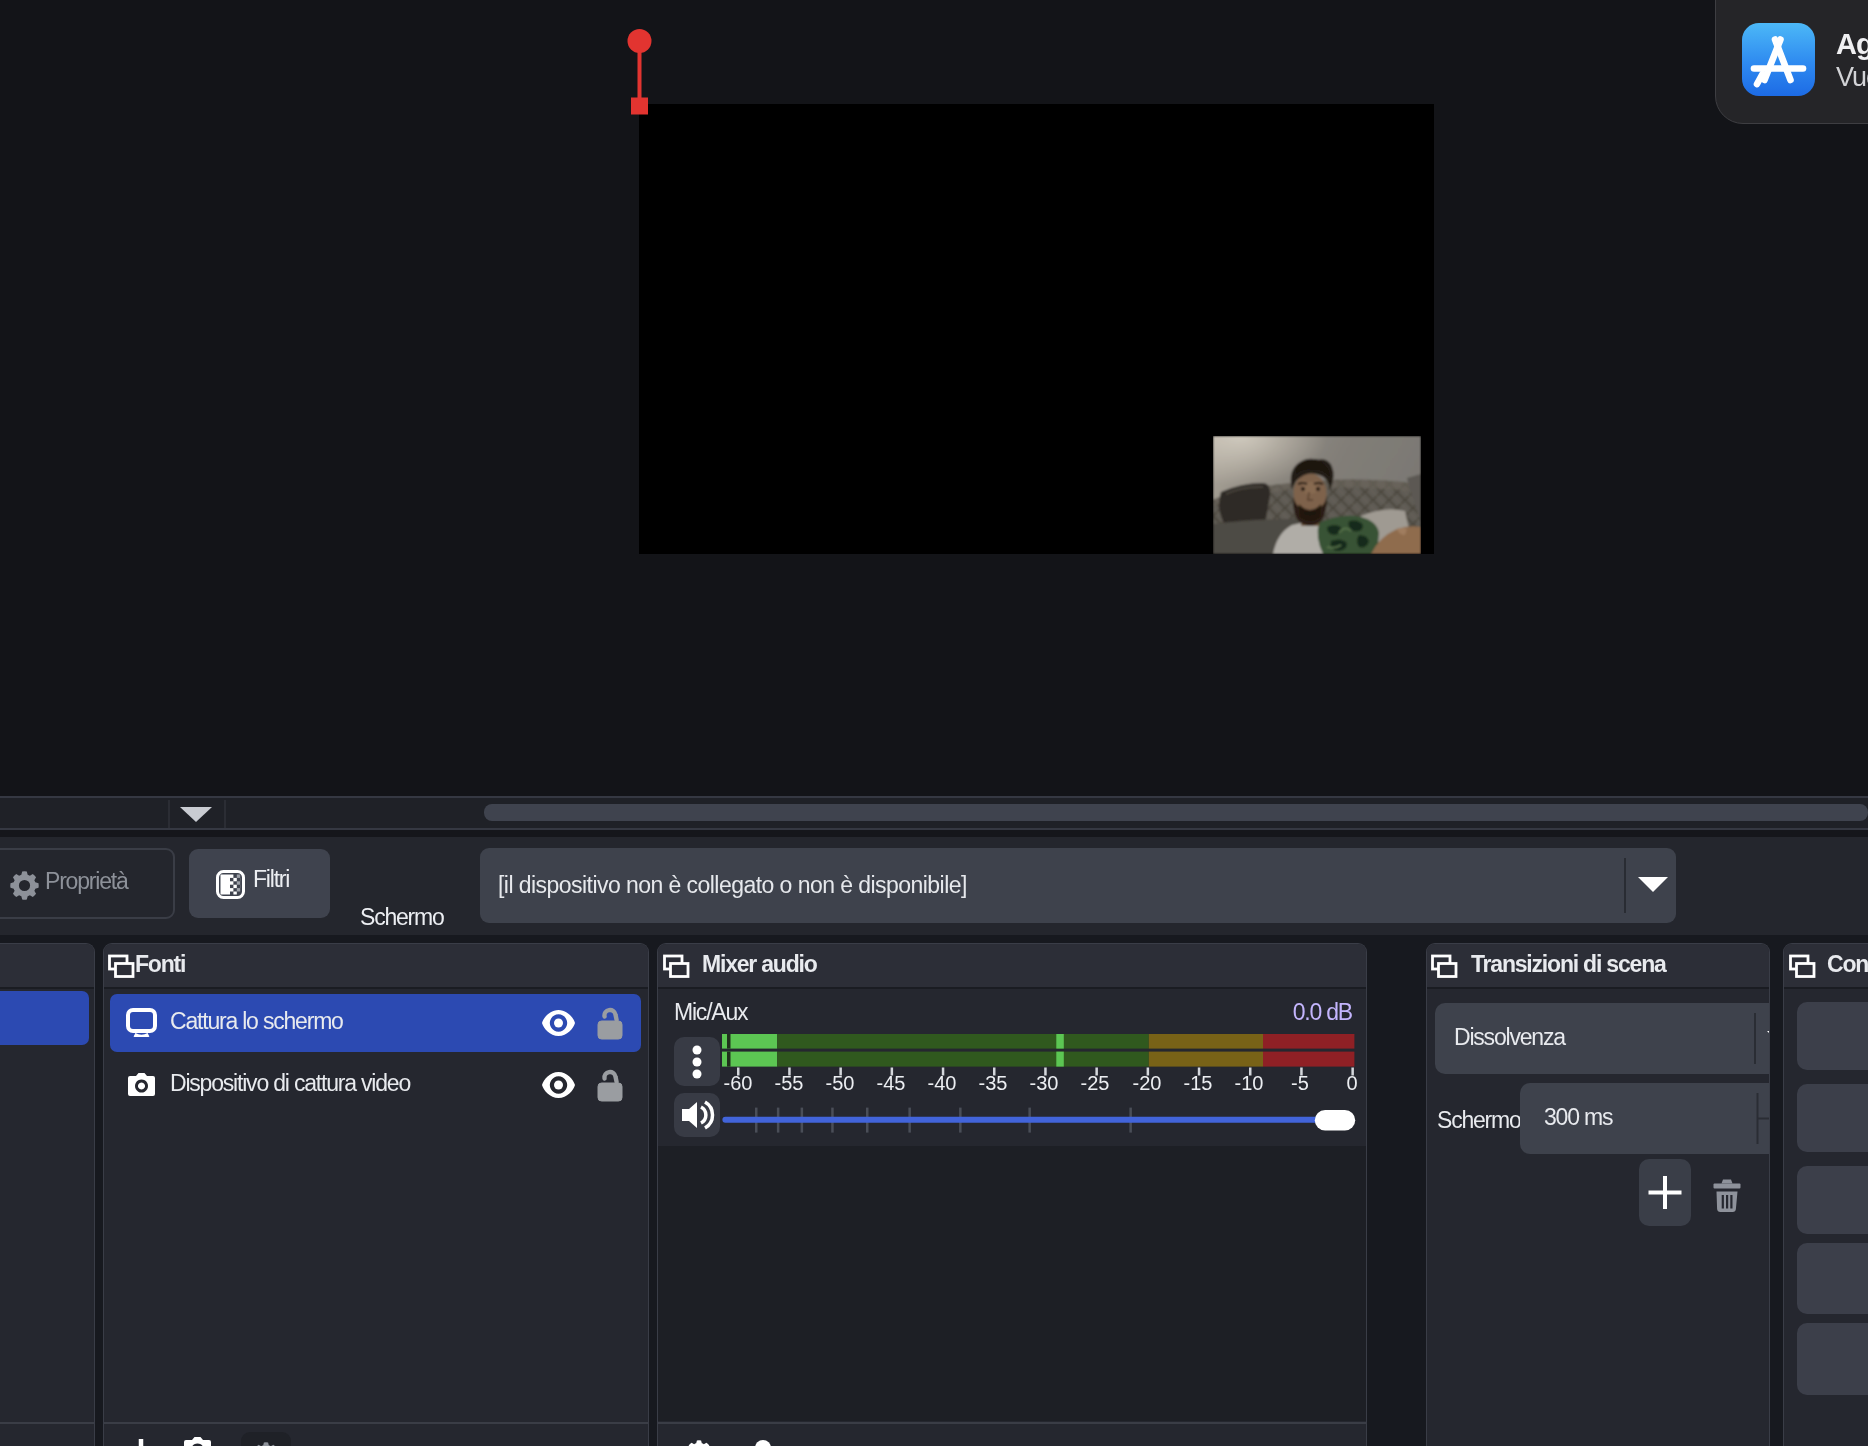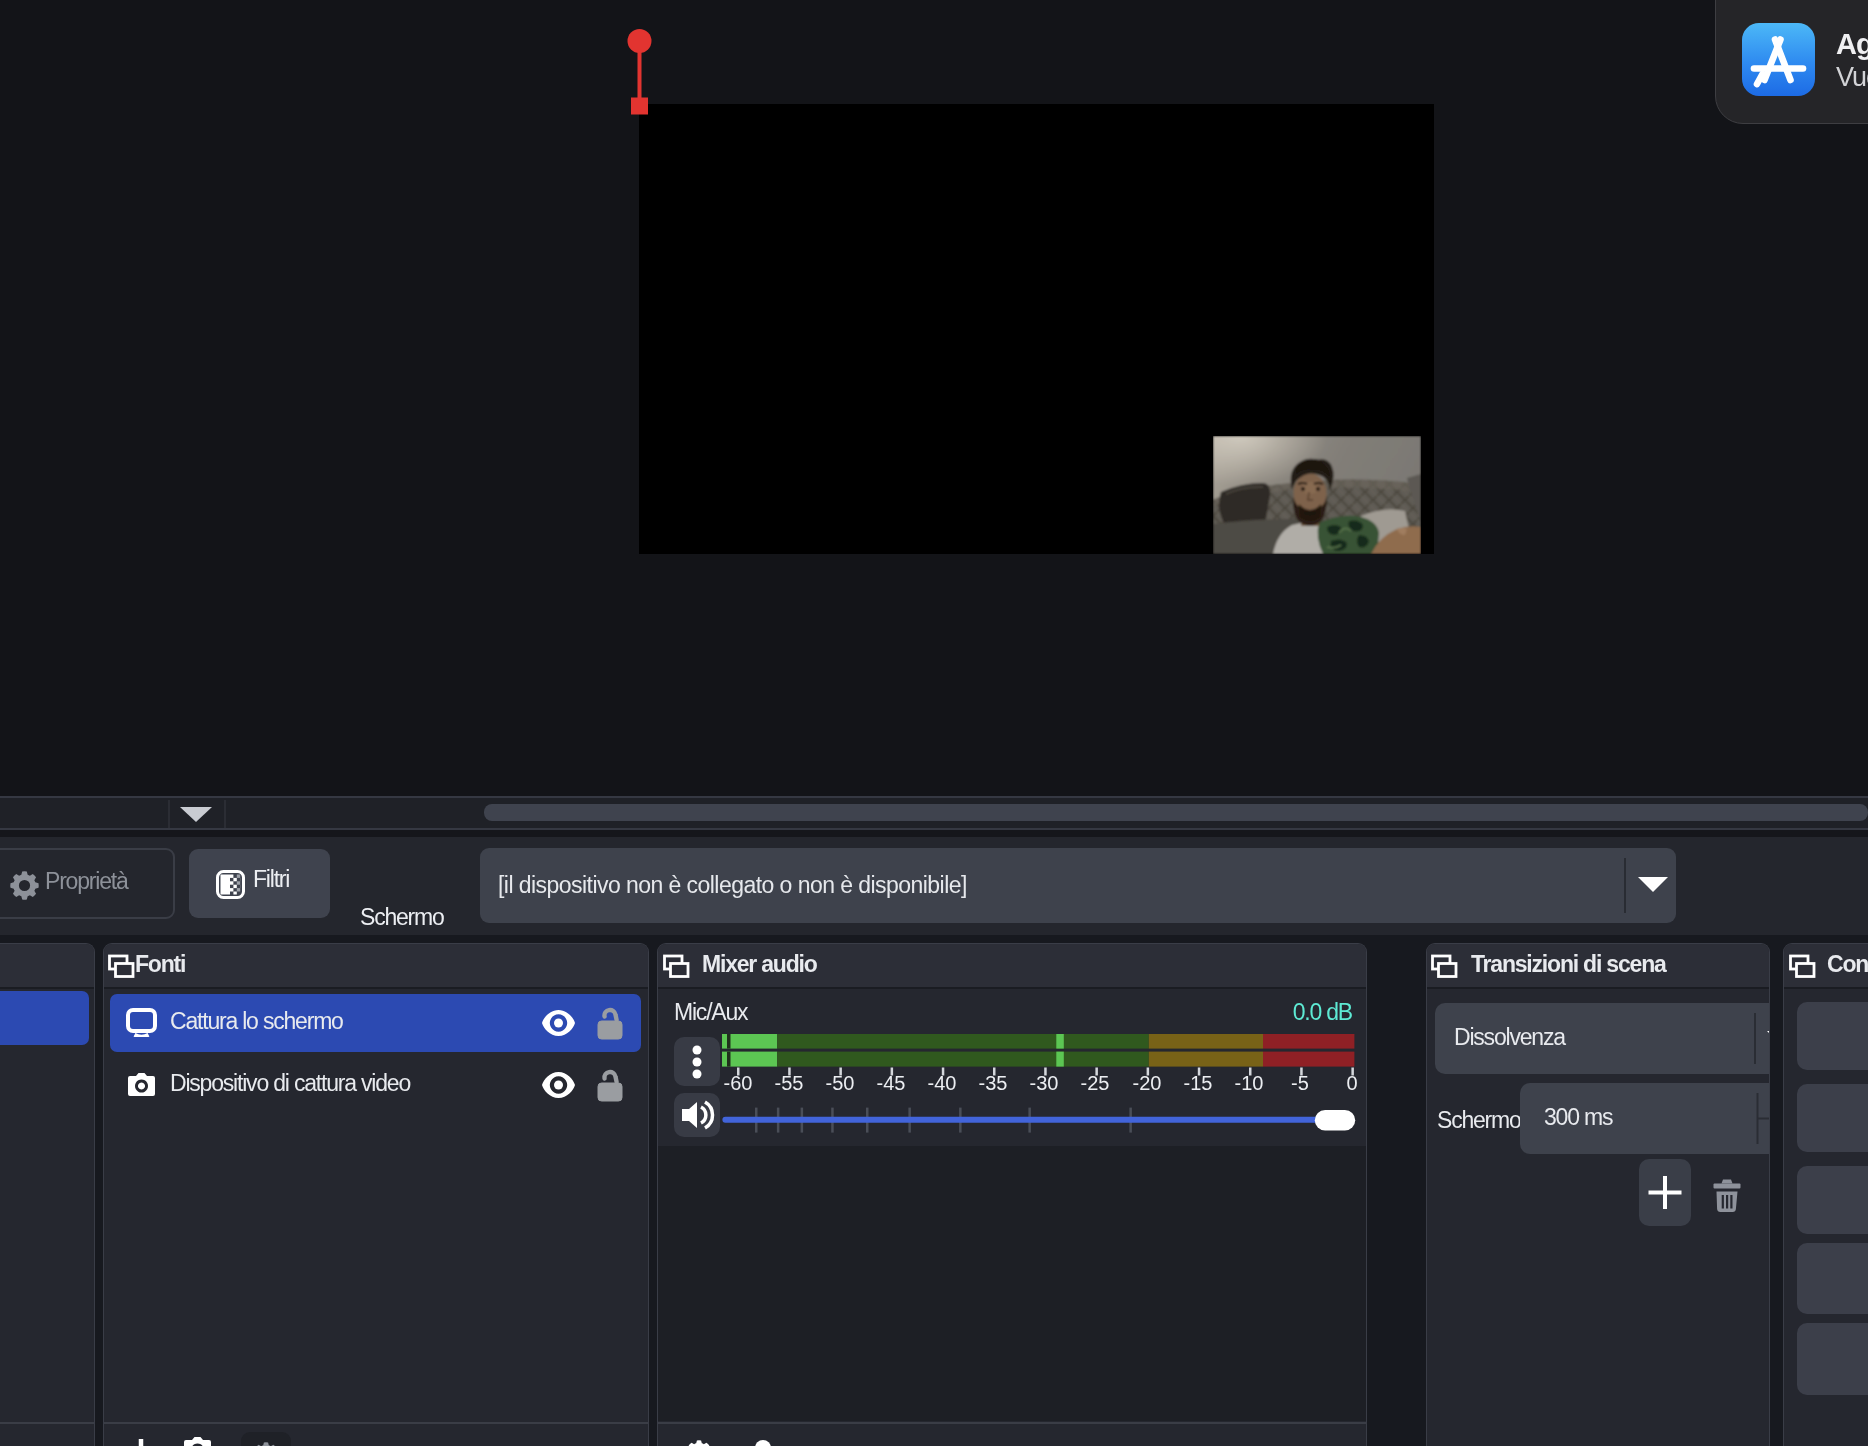--- a/index.html
+++ b/index.html
@@ -237,21 +237,21 @@
   </div>
 
   <div class="panel" id="pMixer">
     <div class="ptitle">
       <svg class="abs" style="left:4px;top:8px;" width="29" height="29" viewBox="0 0 29 29">
         <use href="#dockicon"></use>
       </svg>
       <div class="txt bold" style="left:44px;">Mixer audio</div>
     </div>
     <div class="txt abs" style="left:16px;top:55px;">Mic/Aux</div>
-    <div class="txt abs" style="right:14px;top:55px;color:#5eead4;">0.0 dB</div>
+    <div class="txt abs" style="right:14px;top:55px;color:#c4b5fd;">0.0 dB</div>
 
     <svg class="abs" style="left:0;top:90px;" width="710" height="60" viewBox="0 0 710 60" id="meter">
       <g>
         <rect x="64" y="0" width="55.2" height="14.6" fill="#5cc653"></rect>
         <rect x="64" y="17.6" width="55.2" height="15" fill="#5cc653"></rect>
         <rect x="69" y="0" width="3.5" height="14.6" fill="#20301c"></rect>
         <rect x="69" y="17.6" width="3.5" height="15" fill="#20301c"></rect>
         <rect x="119.2" y="0" width="371.6" height="14.6" fill="#30591e"></rect>
         <rect x="119.2" y="17.6" width="371.6" height="15" fill="#30591e"></rect>
         <rect x="398.3" y="0" width="7.5" height="14.6" fill="#5cc653"></rect>

